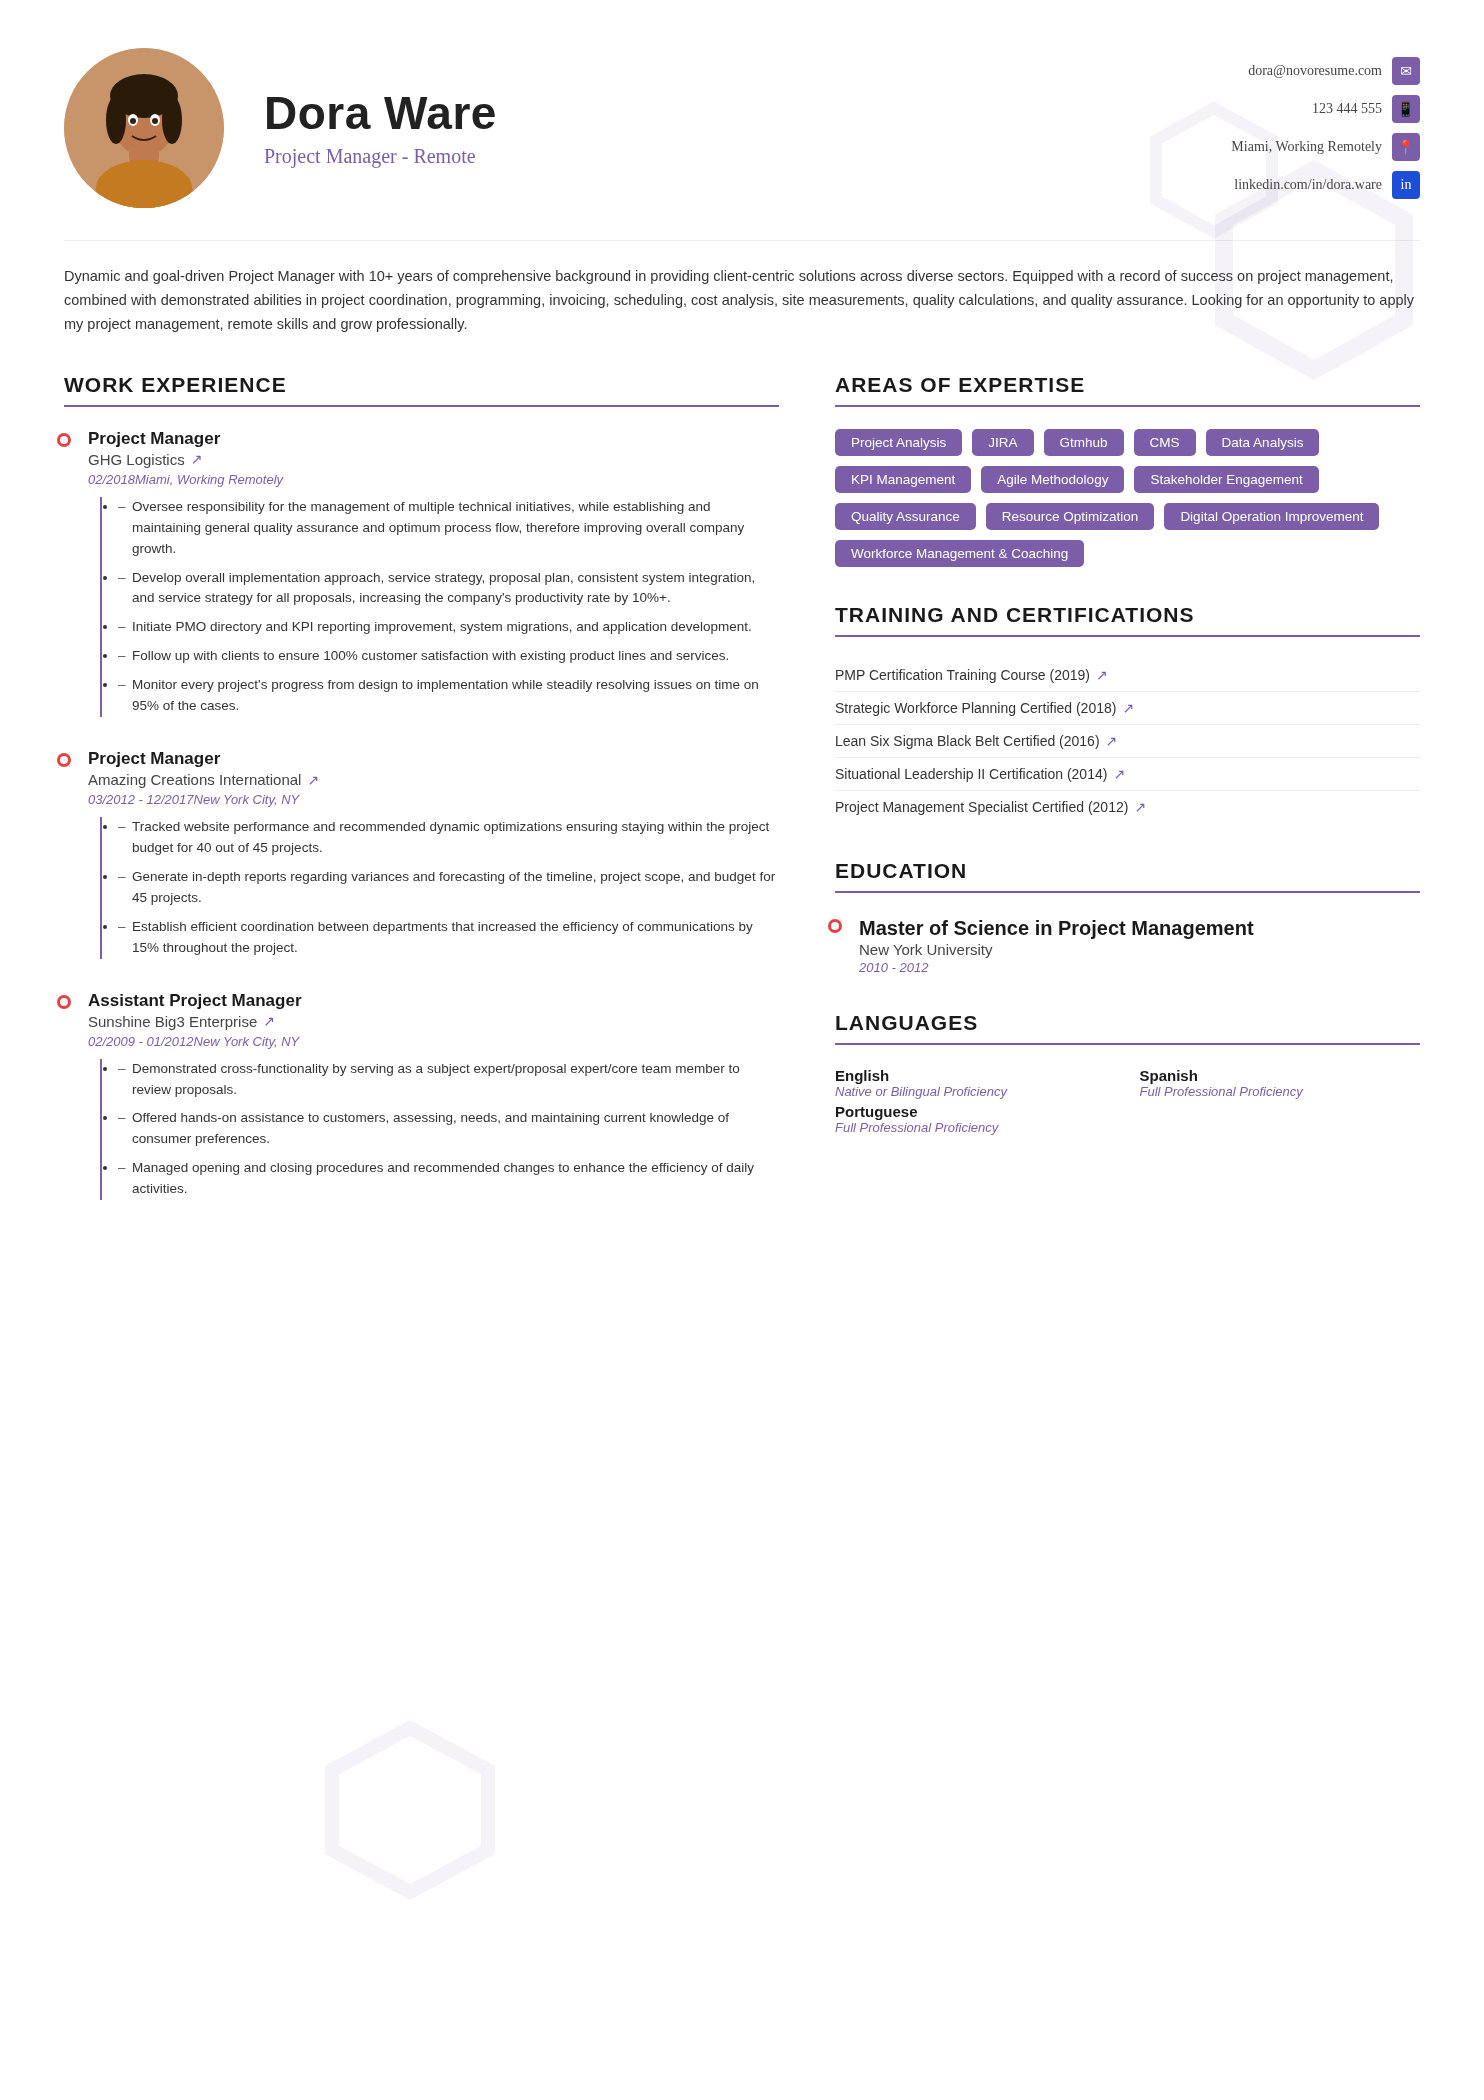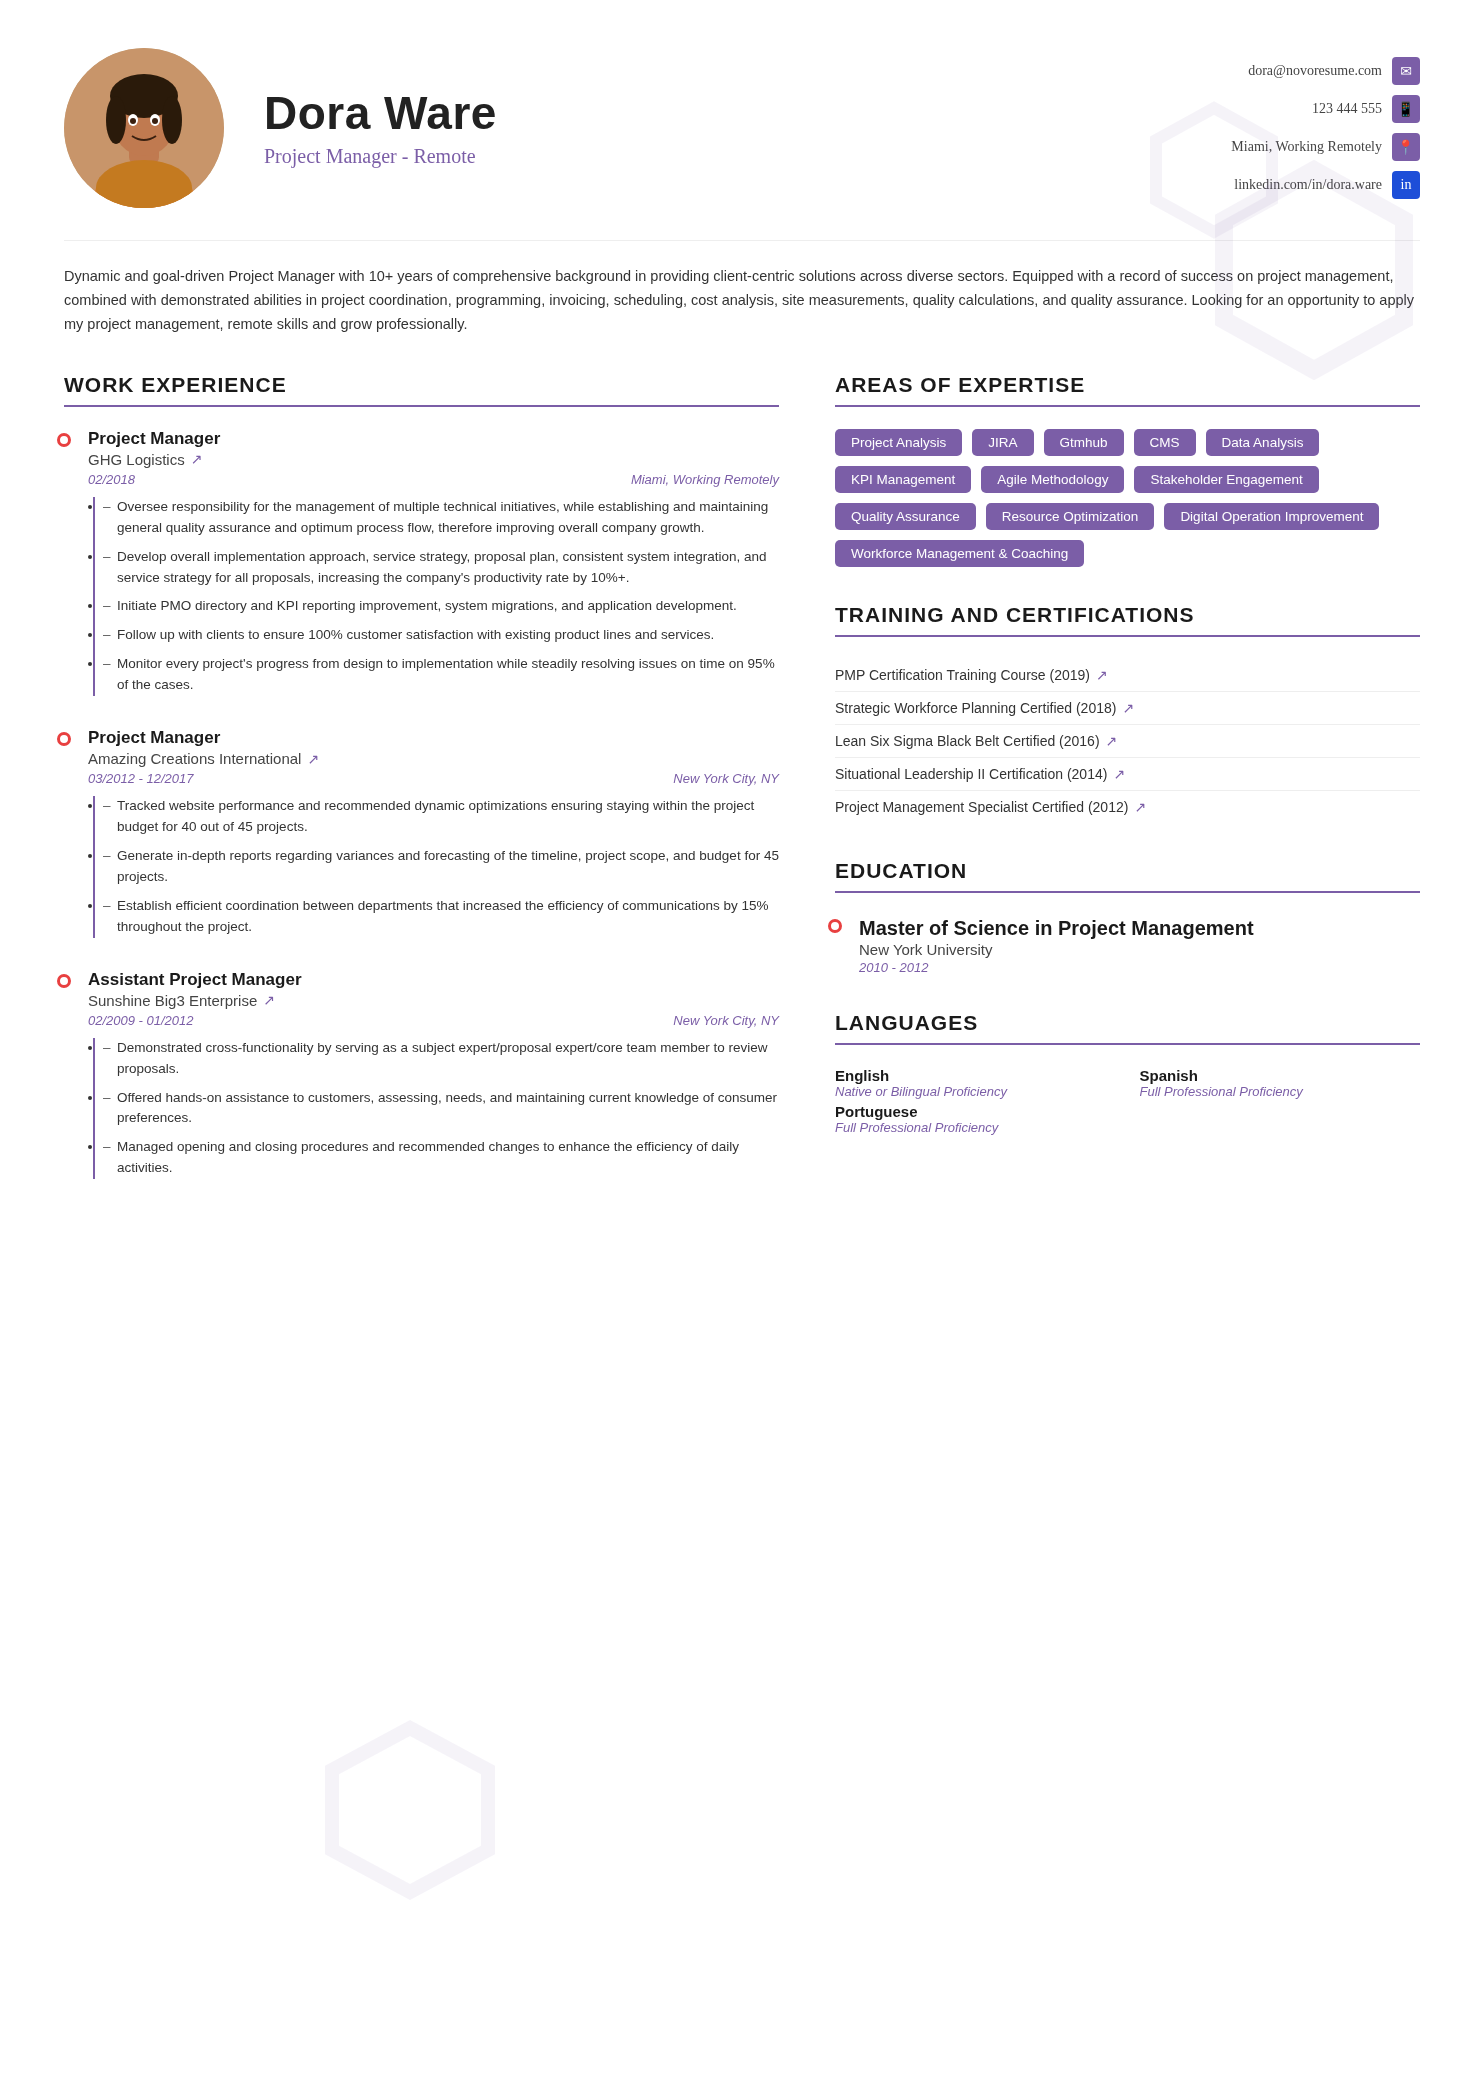--- a/index.html
+++ b/index.html
@@ -149,30 +149,29 @@
       gap: 6px;
     }
     .ext-link {
       color: #7b5ea7;
       font-size: 14px;
       cursor: pointer;
       text-decoration: none;
     }
     .job-meta {
       display: flex;
-      justify-content: space-between;
       font-size: 13px;
       color: #7b5ea7;
       font-style: italic;
       margin: 4px 0 10px 0;
     }
     .job-bullets {
       border-left: 2.5px solid #7b5ea7;
-      padding-left: 8px;
-      margin-left: 5px;
+      padding-left: 16px;
+      margin-left: 12px;
     }
     .job-bullet {
       font-size: 13.5px;
       color: #333;
       line-height: 1.55;
       margin-bottom: 8px;
       position: relative;
       padding-left: 14px;
     }
     .job-bullet::before {

